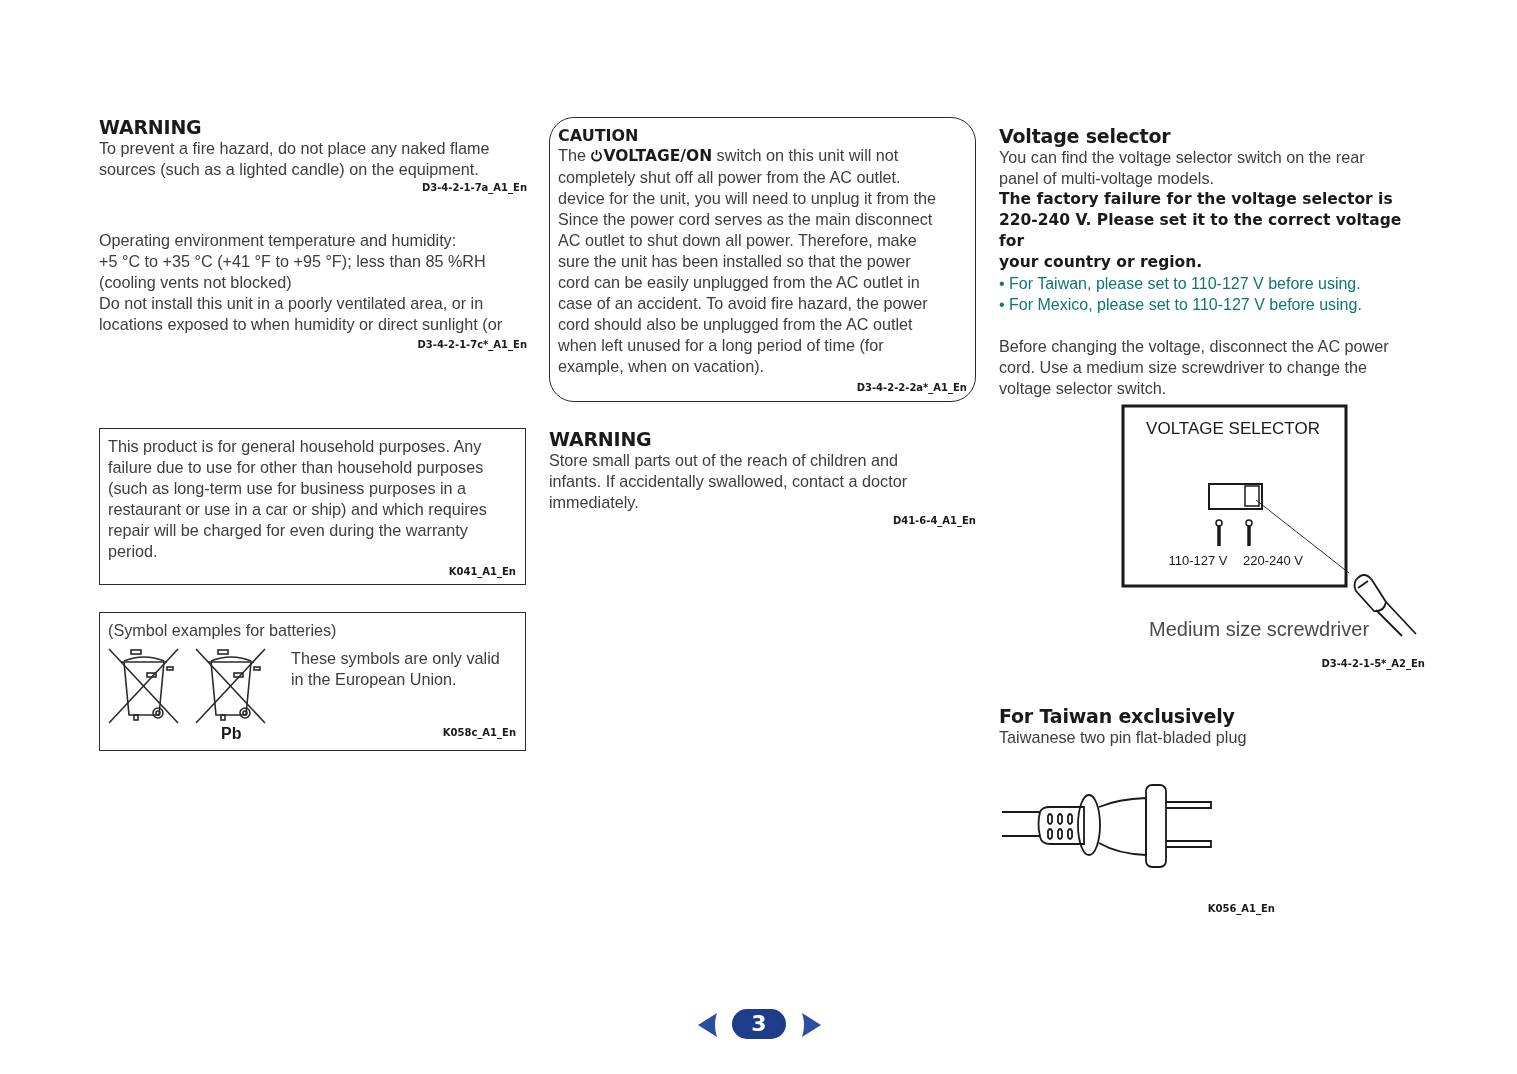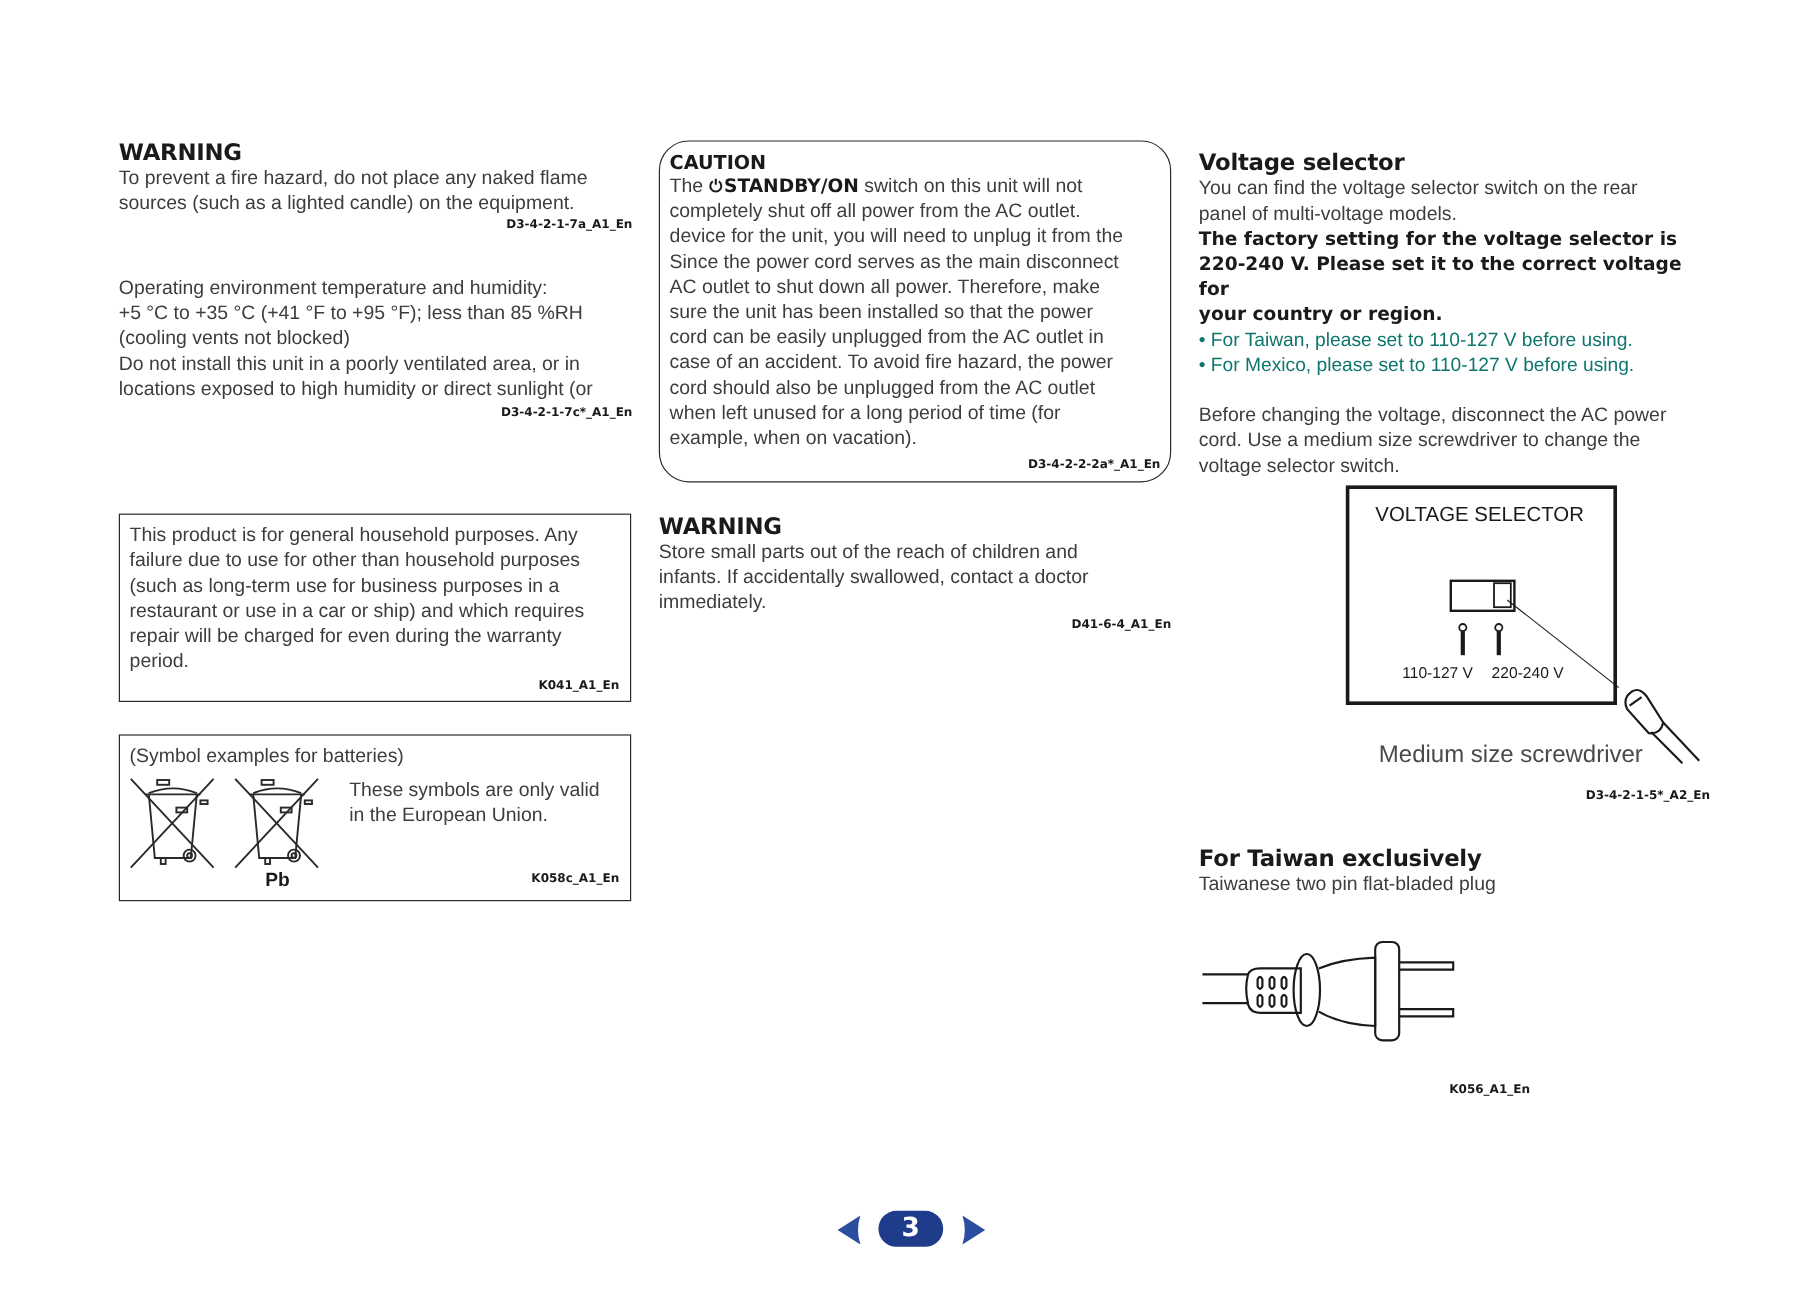--- a/index.html
+++ b/index.html
@@ -30,21 +30,21 @@
   </div>
   <div class="code" style="margin-top:2px;">D3-4-2-1-7a_A1_En</div>
 </div>
 
 <div class="abs" style="left:99px; top:230px; width:428px;">
   <div class="body-text">
     <div>Operating environment temperature and humidity:</div>
     <div>+5 °C to +35 °C (+41 °F to +95 °F); less than 85 %RH</div>
     <div>(cooling vents not blocked)</div>
     <div>Do not install this unit in a poorly ventilated area, or in</div>
-    <div>locations exposed to high humidity or direct sunlight (or</div>
+    <div>locations exposed to when humidity or direct sunlight (or</div>
   </div>
   <div class="code" style="margin-top:4px;">D3-4-2-1-7c*_A1_En</div>
 </div>
 
 <div class="box" style="left:99px; top:428px; width:427px; height:157px; padding:7px 8px 0 8px;">
   <div class="body-text">
     <div>This product is for general household purposes. Any</div>
     <div>failure due to use for other than household purposes</div>
     <div>(such as long-term use for business purposes in a</div>
     <div>restaurant or use in a car or ship) and which requires</div>
@@ -95,21 +95,21 @@
   </div>
   <div class="code abs" style="right:9px; bottom:12px;">K058c_A1_En</div>
 </div>
 
 <div class="box" style="left:549px; top:117px; width:427px; height:285px; padding:8px 8px 0 8px;border-radius:25px;">
   <div class="h-bold h2">CAUTION</div>
   <div class="body-text">
     <div><span>The </span><span class="bold-inline"><svg width="13" height="13" viewBox="0 0 13 13" style="vertical-align:-1px;">
             <path d="M4 3.2 A4.6 4.6 0 1 0 9 3.2" fill="none" stroke="#1a1a1a" stroke-width="1.7"></path>
             <line x1="6.5" y1="1" x2="6.5" y2="6" stroke="#1a1a1a" stroke-width="1.7"></line>
-          </svg><span>STANDBY/ON</span></span><span> switch on this unit will not</span></div>
+          </svg><span>VOLTAGE/ON</span></span><span> switch on this unit will not</span></div>
     <div>completely shut off all power from the AC outlet.</div>
     <div>device for the unit, you will need to unplug it from the</div>
     <div>Since the power cord serves as the main disconnect</div>
     <div>AC outlet to shut down all power. Therefore, make</div>
     <div>sure the unit has been installed so that the power</div>
     <div>cord can be easily unplugged from the AC outlet in</div>
     <div>case of an accident. To avoid fire hazard, the power</div>
     <div>cord should also be unplugged from the AC outlet</div>
     <div>when left unused for a long period of time (for</div>
     <div>example, when on vacation).</div>
@@ -127,21 +127,21 @@
   <div class="code" style="margin-top:2px;">D41-6-4_A1_En</div>
 </div>
 
 <div class="abs" style="left:999px; top:125px; width:430px;">
   <div class="h-bold h1">Voltage selector</div>
   <div class="body-text">
     <div>You can find the voltage selector switch on the rear</div>
     <div>panel of multi-voltage models.</div>
   </div>
   <div class="bold-para">
-    <div>The factory setting for the voltage selector is</div>
+    <div>The factory failure for the voltage selector is</div>
     <div>220-240 V. Please set it to the correct voltage for</div>
     <div>your country or region.</div>
   </div>
   <ul class="bullet-list">
     <li>For Taiwan, please set to 110-127 V before using.</li>
     <li>For Mexico, please set to 110-127 V before using.</li>
   </ul>
   <div class="body-text" style="margin-top:21px;">
     <div>Before changing the voltage, disconnect the AC power</div>
     <div>cord. Use a medium size screwdriver to change the</div>

